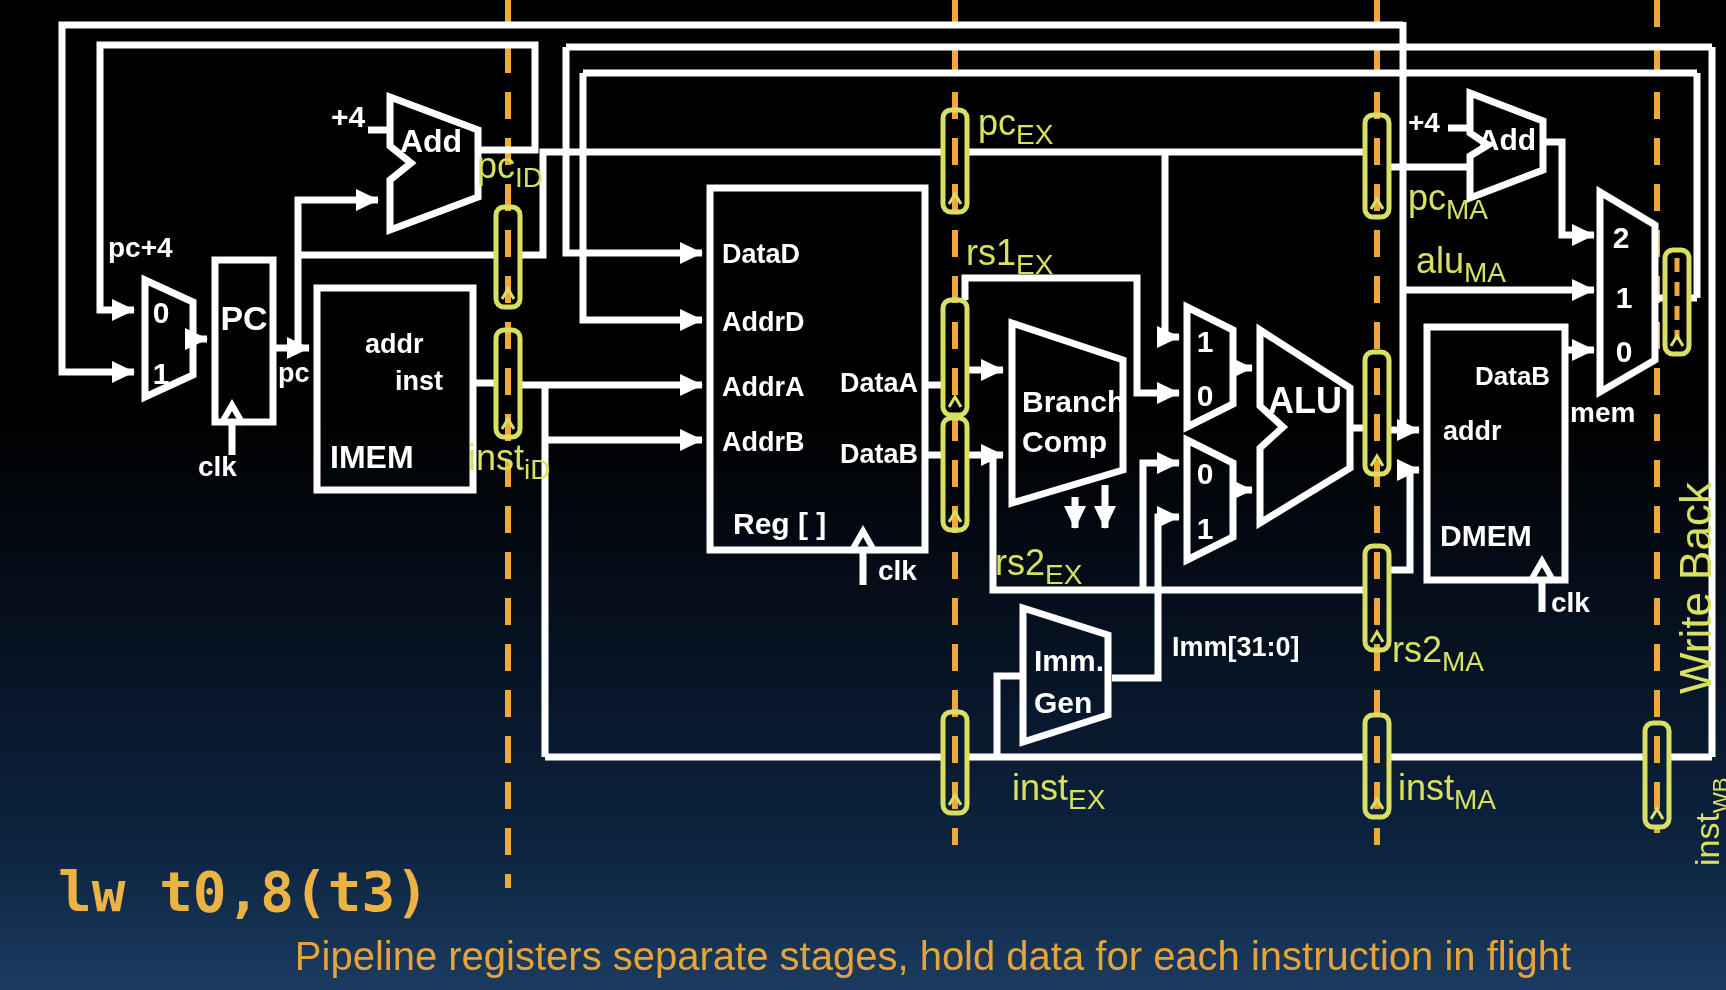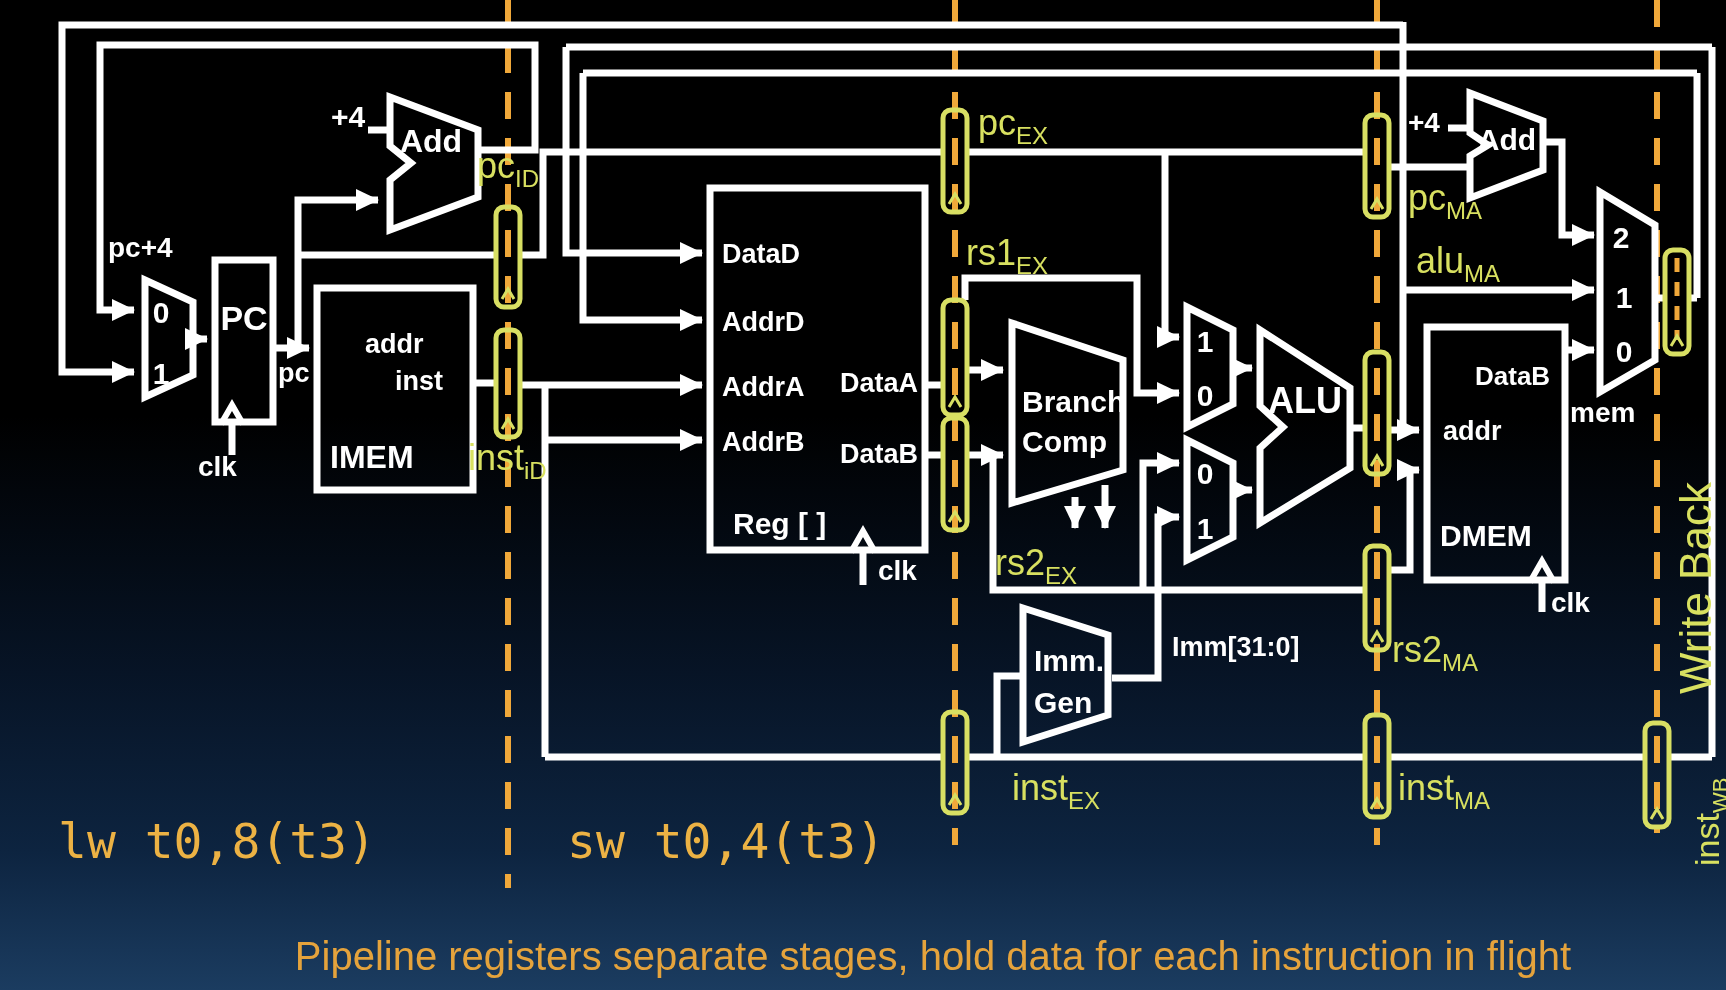--- a/index.html
+++ b/index.html
@@ -5,27 +5,27 @@
   html,body{margin:0;padding:0;background:#000;}
   .stage{
     position:relative;width:1726px;height:990px;overflow:hidden;
     background:linear-gradient(180deg,#000 0%,#000 42%,#071426 68%,#0d2440 86%,#1b3c60 100%);
     font-family:"Liberation Sans",sans-serif;
   }
   svg{position:absolute;left:0;top:0;}
   .reglabel{
     position:absolute;color:#d8e060;font-size:36px;line-height:1;white-space:nowrap;
   }
-  .reglabel .sub{font-size:24px;vertical-align:-9px;}
+  .reglabel .sub{font-size:28px;vertical-align:-9px;}
   .rot{transform:rotate(-90deg);transform-origin:0 0;}
   .writeback{
     position:absolute;color:#d8e060;font-size:44px;line-height:1;white-space:nowrap;
   }
   .instr{
-    position:absolute;top:817px;color:#ecb244;font-weight:400;font-size:48px;line-height:1;
+    position:absolute;top:864px;color:#ecb244;font-weight:700;font-size:56px;line-height:1;
     font-family:"DejaVu Sans Mono",monospace;white-space:pre;
   }
   .caption{
     position:absolute;left:70px;top:936px;width:1726px;text-align:center;
     color:#e5a33c;font-size:40px;line-height:1;white-space:nowrap;
   }
   text{fill:#fff;font-family:"Liberation Sans",sans-serif;font-weight:700;}
 </style>
 </head>
 <body>
@@ -200,17 +200,16 @@
 <div class="reglabel" style="left:1012px;top:770px"><span>inst</span><span class="sub">EX</span></div>
 <div class="reglabel" style="left:1408px;top:180px"><span>pc</span><span class="sub">MA</span></div>
 <div class="reglabel" style="left:1416px;top:243px"><span>alu</span><span class="sub">MA</span></div>
 <div class="reglabel" style="left:1392px;top:632px"><span>rs2</span><span class="sub">MA</span></div>
 <div class="reglabel" style="left:1398px;top:770px"><span>inst</span><span class="sub">MA</span></div>
 <div class="reglabel rot" style="left:1690px;top:866px;font-size:34px"><span>inst</span><span class="sub" style="font-size:22px">WB</span></div>
 
 <div class="writeback rot" style="left:1674px;top:694px">Write Back</div>
 
 <div class="instr" style="left:58px">lw t0,8(t3)</div>
-<div class="instr" style="left:567px">sw t0,4(t3)</div>
 
 <div class="caption">Pipeline registers separate stages, hold data for each instruction in flight</div>
 
 </div>
 
 </body></html>

